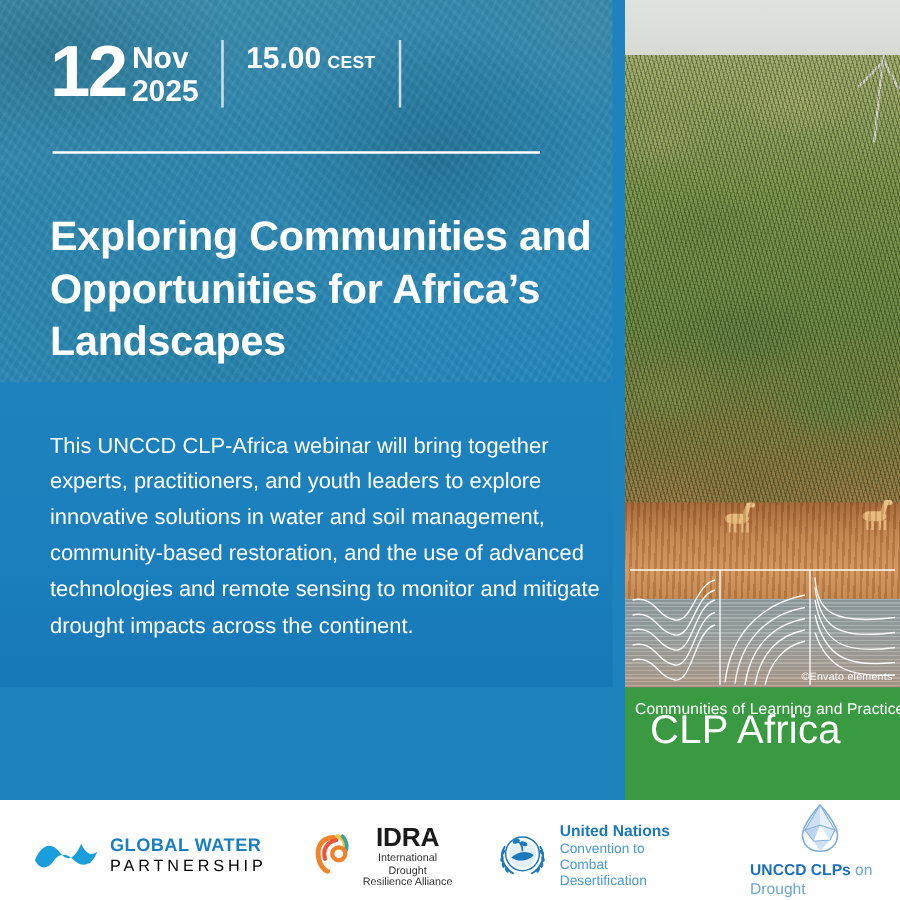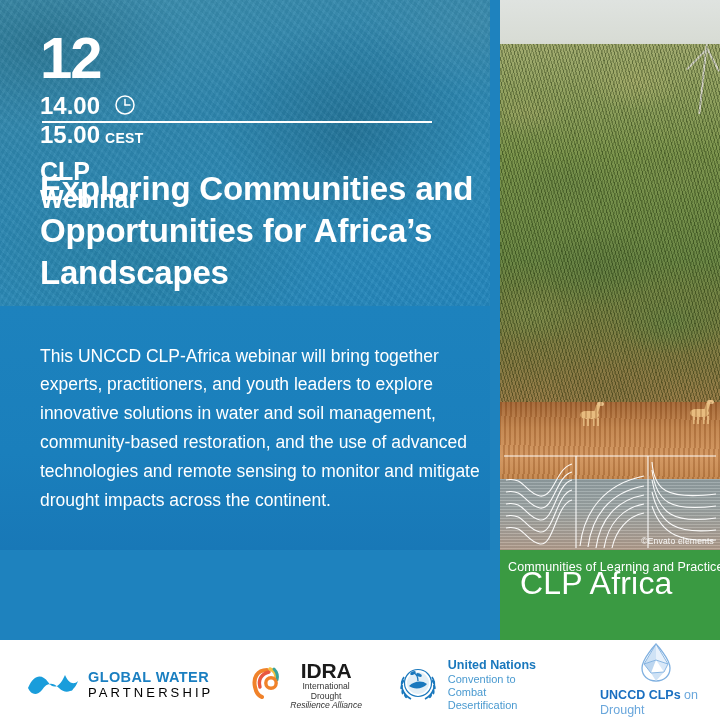--- a/index.html
+++ b/index.html
@@ -56,21 +56,20 @@
   }
 
   
   .header-row {
     position: absolute;
     left: 40px; top: 30px;
     display: flex;
     align-items: flex-start;
     color: #ffffff;
     z-index: 4;
-    flex-direction: column;
   }
   .date-block {
     display: flex;
     align-items: flex-start;
   }
   .day {
     font-size: 58px;
     font-weight: bold;
     line-height: 0.95;
     letter-spacing: -2px;
@@ -336,21 +335,21 @@
   .logo-unccd { margin-left: 30px; }
   .logo-clps  { margin-left: 36px; flex-direction: column; }
 
   .gwp-text { margin-left: 8px; line-height: 1.08; }
   .gwp-l1 { font-size: 14.5px; font-weight: bold; color: #1a7fc1; letter-spacing: .4px; }
   .gwp-l2 { font-size: 13px; color: #000000; letter-spacing: 3.1px; }
 
   .idra-text { margin-left: 5px; line-height: 1.1; }
   .idra-l1 { font-size: 21px; font-weight: bold; color: #1a1a1a; letter-spacing: -0.2px; }
   .idra-l2 { font-size: 8.6px; color: #333333; }
-  .idra-l3 { font-size: 8.6px; color: #333333; font-style: italic; }
+  .idra-l3 { font-size: 8.6px; color: #333333; }
 
   .un-text { margin-left: 8px; line-height: 1.2; }
   .un-l1 { font-size: 12.5px; font-weight: bold; color: #1a78bd; }
   .un-l2 { font-size: 11px; color: #4a9ad0; }
   .un-l3 { font-size: 11px; color: #4a9ad0; }
 
   .clps-text { margin-left: 8px; line-height: 1.22; }
   .clps-l1 { font-size: 12.5px; color: #6aa7dc; }
   .clps-l1 b { color: #1a6fc0; }
   .clps-l2 { font-size: 12.5px; color: #6aa7dc; }
@@ -361,46 +360,36 @@
 <div class="poster">
 
   <div class="left-col">
     <div class="left-texture"></div>
     <div class="left-flat"></div>
   </div>
 
   <div class="header-row">
     <div class="date-block">
       <div class="day">12</div>
+      <div class="month-year">
+        <div>Nov</div>
+        <div>2025</div>
+      </div>
     </div>
 
     <div class="vrule"></div>
 
     <div class="time-block">
-      <div>
-        <span>14.00</span>
-        <span class="clock-icon">
-          <svg width="22" height="22" viewBox="0 0 22 22">
-            <circle cx="11" cy="11" r="9" fill="none" stroke="#ffffff" stroke-width="1.5"></circle>
-            <line x1="11" y1="11" x2="11" y2="5.5" stroke="#ffffff" stroke-width="1.5" stroke-linecap="round"></line>
-            <line x1="11" y1="11" x2="16" y2="11" stroke="#ffffff" stroke-width="1.5" stroke-linecap="round"></line>
-          </svg>
-        </span>
-      </div>
       <div>
         <span>15.00</span><span class="tz">CEST</span>
       </div>
     </div>
 
     <div class="vrule"></div>
 
-    <div class="label-block">
-      <div>CLP</div>
-      <div>Webinar</div>
-    </div>
   </div>
 
   <div class="divider"></div>
 
   <h1 class="headline">Exploring Communities and Opportunities for Africa’s Landscapes</h1>
 
   <p class="paragraph">This UNCCD CLP-Africa webinar will bring together experts, practitioners, and youth leaders to explore innovative solutions in water and soil management, community-based restoration, and the use of advanced technologies and remote sensing to monitor and mitigate drought impacts across the continent.</p>
 
 
   <div class="mid-strip"></div>

